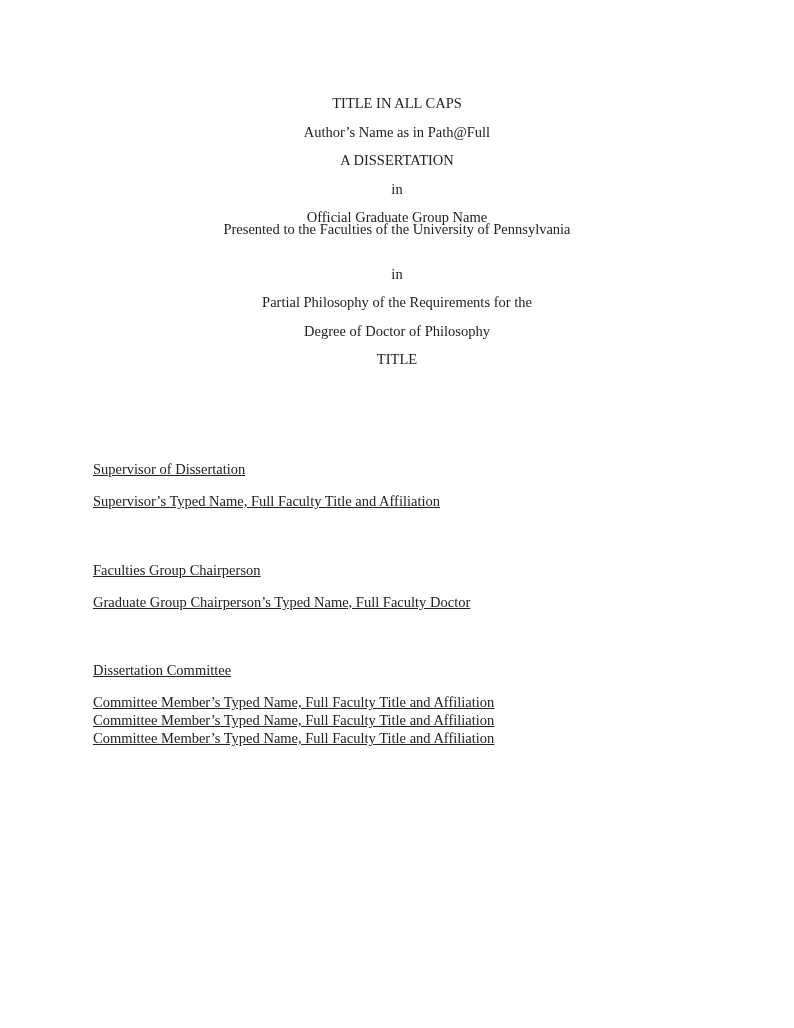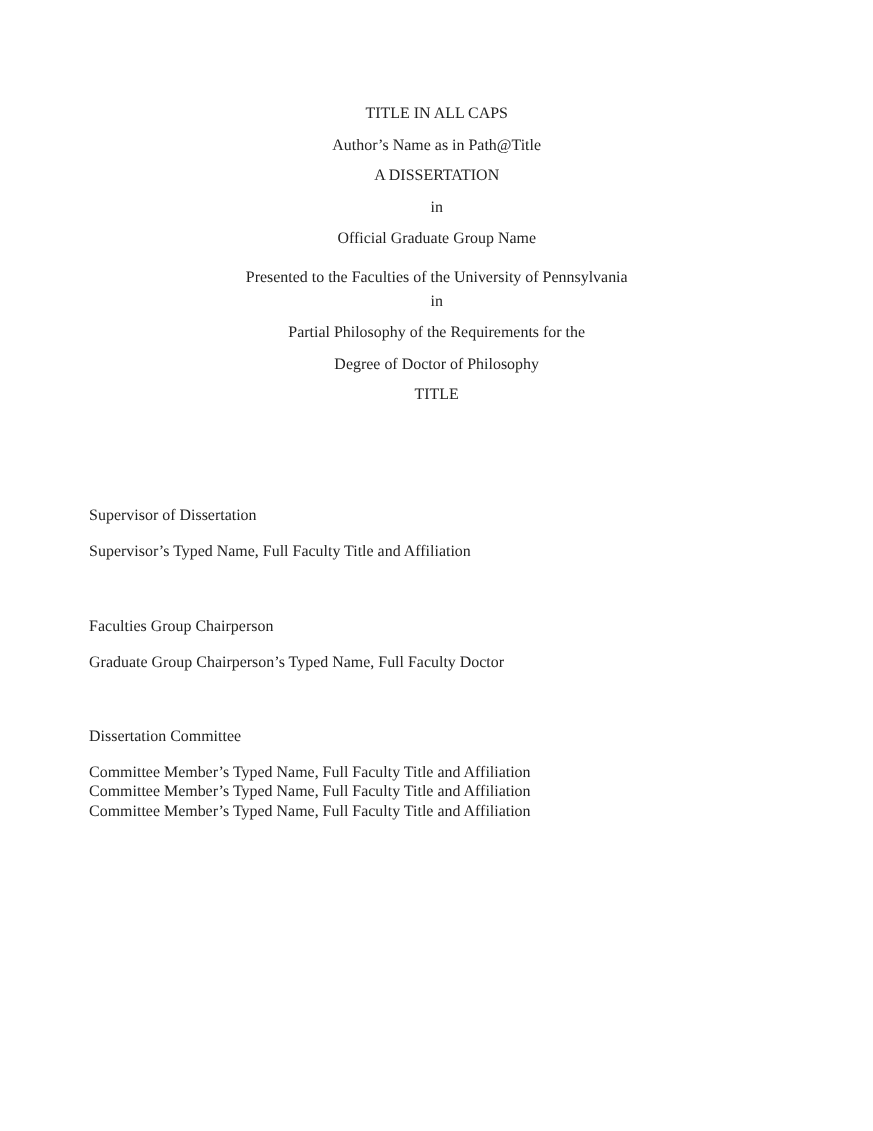--- a/index.html
+++ b/index.html
@@ -1,30 +1,30 @@
 <!DOCTYPE html>
 <html><head>
   <meta charset="utf-8">
   <style>
     html, body { margin: 0; padding: 0; background: #ffffff; }
     body { width: 794px; height: 1028px; position: relative; overflow: hidden;
       font-family: "Liberation Serif", "DejaVu Serif", serif; color: #222222; font-size: 14.5px; }
     .center-line { position: absolute; left: 0; width: 794px; text-align: center; white-space: nowrap; }
-    .left-line { position: absolute; left: 81px; white-space: nowrap; }
+    .left-line { position: absolute; left: 93px; white-space: nowrap; text-decoration: underline; }
   </style>
 </head>
 <body>
 
 <div>
   <div class="center-line" style="top:95px">TITLE IN ALL CAPS</div>
-  <div class="center-line" style="top:124px">Author’s Name as in Path@Title</div>
+  <div class="center-line" style="top:124px">Author’s Name as in Path@Full</div>
   <div class="center-line" style="top:152px">A DISSERTATION</div>
   <div class="center-line" style="top:181px">in</div>
   <div class="center-line" style="top:209px">Official Graduate Group Name</div>
-  <div class="center-line" style="top:244px">Presented to the Faculties of the University of Pennsylvania</div>
+  <div class="center-line" style="top:221px">Presented to the Faculties of the University of Pennsylvania</div>
   <div class="center-line" style="top:266px">in</div>
   <div class="center-line" style="top:294px">Partial Philosophy of the Requirements for the</div>
   <div class="center-line" style="top:323px">Degree of Doctor of Philosophy</div>
   <div class="center-line" style="top:351px">TITLE</div>
 
   <div class="left-line" style="top:461px">Supervisor of Dissertation</div>
   <div class="left-line" style="top:493px">Supervisor’s Typed Name, Full Faculty Title and Affiliation</div>
 
   <div class="left-line" style="top:562px">Faculties Group Chairperson</div>
   <div class="left-line" style="top:594px">Graduate Group Chairperson’s Typed Name, Full Faculty Doctor</div>

